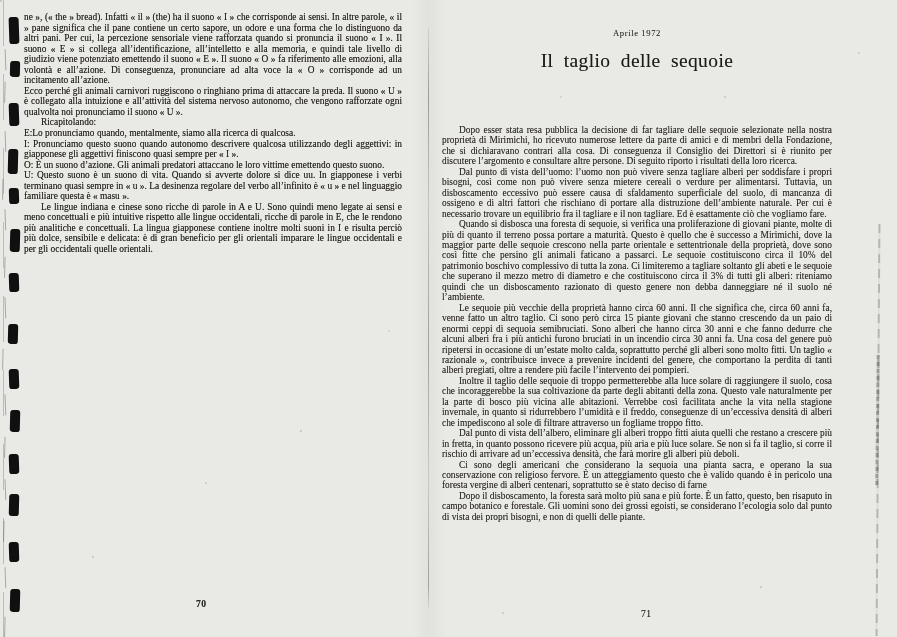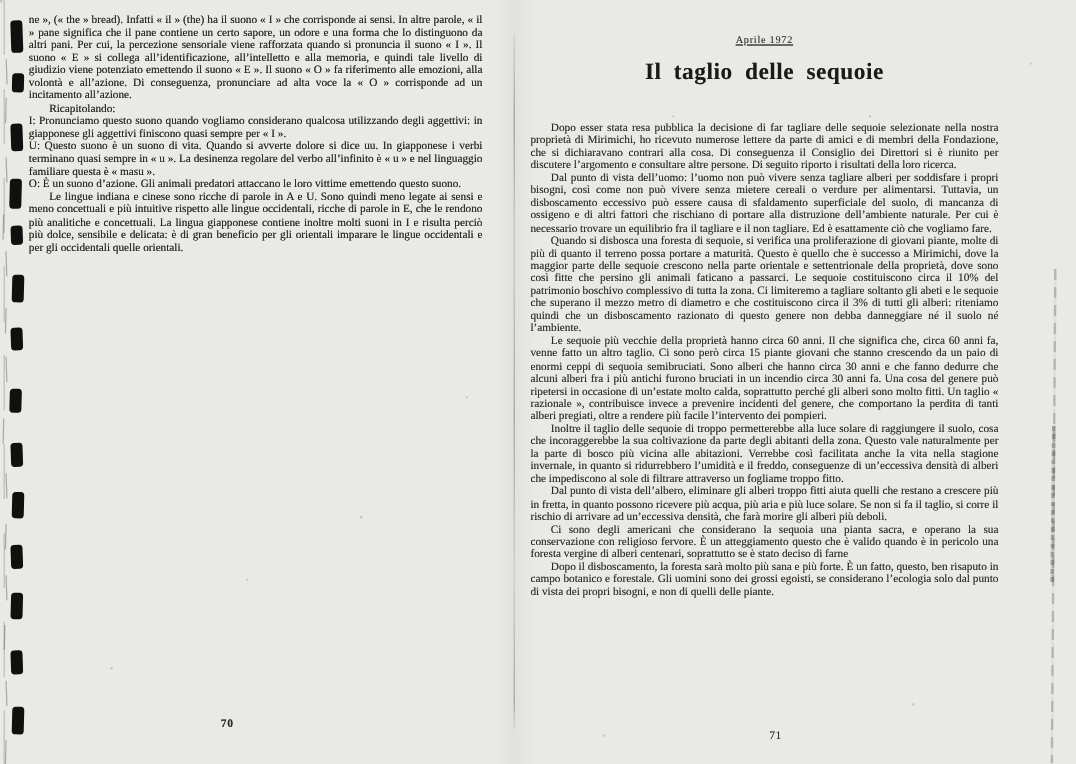--- a/index.html
+++ b/index.html
@@ -27,35 +27,34 @@
     text-align:justify;
     color:#2b2820;
     text-shadow:0 0 .25px rgba(45,40,32,.4);
   }
   .para{margin:0;}
   .para.ind{text-indent:17px;}
   .rp-date{
     margin:0;text-align:center;
     font-size:8.6px;line-height:10px;letter-spacing:.6px;
     color:#35322a;
-    text-decoration:underline;
   }
   .rp-title{
     margin:12px 0 0 0;text-align:center;
-    font-size:19.5px;line-height:22px;font-weight:bold;
+    font-size:19.5px;line-height:22px;font-weight:normal;
     letter-spacing:.4px;word-spacing:5px;
     color:#1c1a15;
   }
-  .rp-body{margin-top:30px;}
+  .rp-body{margin-top:53px;}
   .pageno{
     position:absolute;
     font-size:9.6px;color:#2e2b24;letter-spacing:.5px;
     text-shadow:0 0 .3px rgba(40,36,28,.5);
   }
-  .pageno-left{left:184px;top:598px;font-weight:bold;}
+  .pageno-left{left:196px;top:598px;font-weight:bold;}
   .pageno-right{left:641px;top:608px;}
   
   .edge-line{
     position:absolute;left:3px;top:0;width:1px;height:637px;
     background:repeating-linear-gradient(to bottom,
       rgba(70,70,66,.35) 0 46px, rgba(70,70,66,0) 46px 74px);
     opacity:.8;
   }
   .bmark{
     position:absolute;left:9px;width:10px;
@@ -130,24 +129,26 @@
   <div class="gutter-band"></div>
   <div class="gutter-line"></div>
 
   <div class="right-artifact"></div>
   <div class="right-artifact-dark"></div>
   <div class="specks"></div>
 
   <div class="page-left">
     <div>
         <p class="para">ne », (« the » bread). Infatti « il » (the) ha il suono « I » che corrisponde ai sensi. In altre parole, « il » pane significa che il pane contiene un certo sapore, un odore e una forma che lo distinguono da altri pani. Per cui, la percezione sensoriale viene rafforzata quando si pronuncia il suono « I ». Il suono « E » si collega all’identificazione, all’intelletto e alla memoria, e quindi tale livello di giudizio viene potenziato emettendo il suono « E ». Il suono « O » fa riferimento alle emozioni, alla volontà e all’azione. Di conseguenza, pronunciare ad alta voce la « O » corrisponde ad un incitamento all’azione.</p>
+        <p class="para">Ecco perché gli animali carnivori ruggiscono o ringhiano prima di attaccare la preda. Il suono « U » è collegato alla intuizione e all’attività del sistema nervoso autonomo, che vengono rafforzate ogni qualvolta noi pronunciamo il suono « U ».</p>
         <p class="para ind">Ricapitolando:</p>
-        <p class="para">I: Pronunciamo questo suono quando vogliamo considerano qualcosa utilizzando degli aggettivi: in giapponese gli aggettivi finiscono quasi sempre per « I ».</p>
+        <p class="para">E:Lo pronunciamo quando, mentalmente, siamo alla ricerca di qualcosa.</p>
+        <p class="para">I: Pronunciamo questo suono quando autonomo descrivere qualcosa utilizzando degli aggettivi: in giapponese gli aggettivi finiscono quasi sempre per « I ».</p>
+        <p class="para">O: È un suono d’azione. Gli animali predatori attaccano le loro vittime emettendo questo suono.</p>
         <p class="para">U: Questo suono è un suono di vita. Quando si avverte dolore si dice uu. In giapponese i verbi terminano quasi sempre in « u ». La desinenza regolare del verbo all’infinito è « u » e nel linguaggio familiare questa è « masu ».</p>
-        <p class="para">O: È un suono d’azione. Gli animali predatori attaccano le loro vittime emettendo questo suono.</p>
         <p class="para ind">Le lingue indiana e cinese sono ricche di parole in A e U. Sono quindi meno legate ai sensi e meno concettuali e più intuitive rispetto alle lingue occidentali, ricche di parole in E, che le rendono più analitiche e concettuali. La lingua giapponese contiene inoltre molti suoni in I e risulta perciò più dolce, sensibile e delicata: è di gran beneficio per gli orientali imparare le lingue occidentali e per gli occidentali quelle orientali.</p>
       </div>
   </div>
   <div class="pageno pageno-left">70</div>
 
   <div class="page-right">
     <p class="rp-date">Aprile 1972</p>
     <h1 class="rp-title">Il taglio delle sequoie</h1>
     <div class="rp-body">
         <p class="para ind">Dopo esser stata resa pubblica la decisione di far tagliare delle sequoie selezionate nella nostra proprietà di Mirimichi, ho ricevuto numerose lettere da parte di amici e di membri della Fondazione, che si dichiaravano contrari alla cosa. Di conseguenza il Consiglio dei Direttori si è riunito per discutere l’argomento e consultare altre persone. Di seguito riporto i risultati della loro ricerca.</p>

